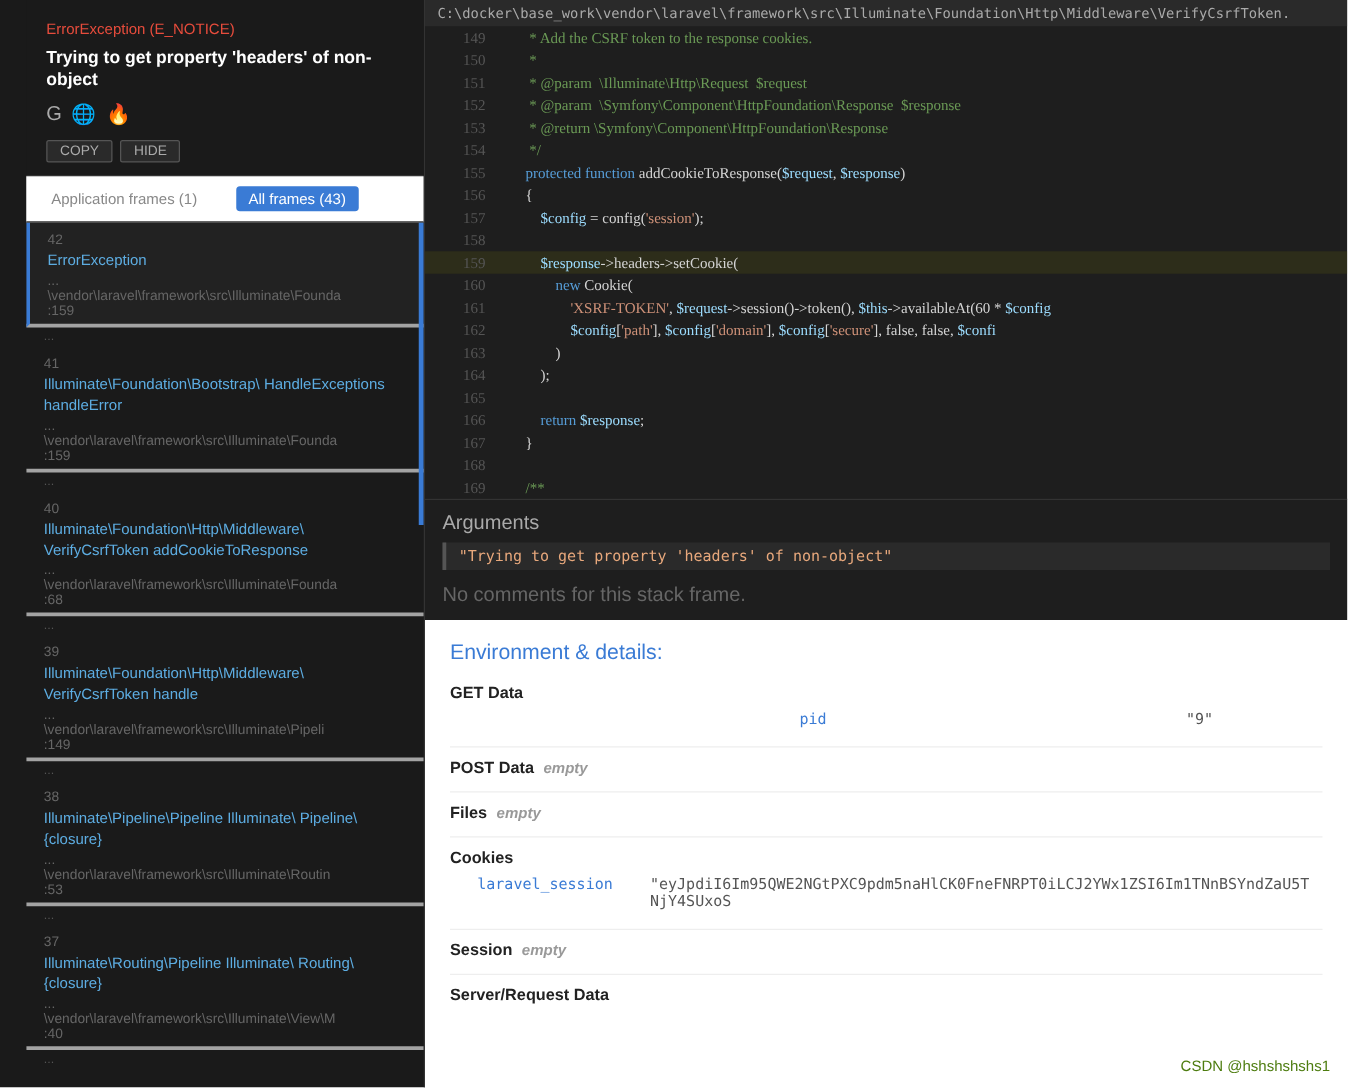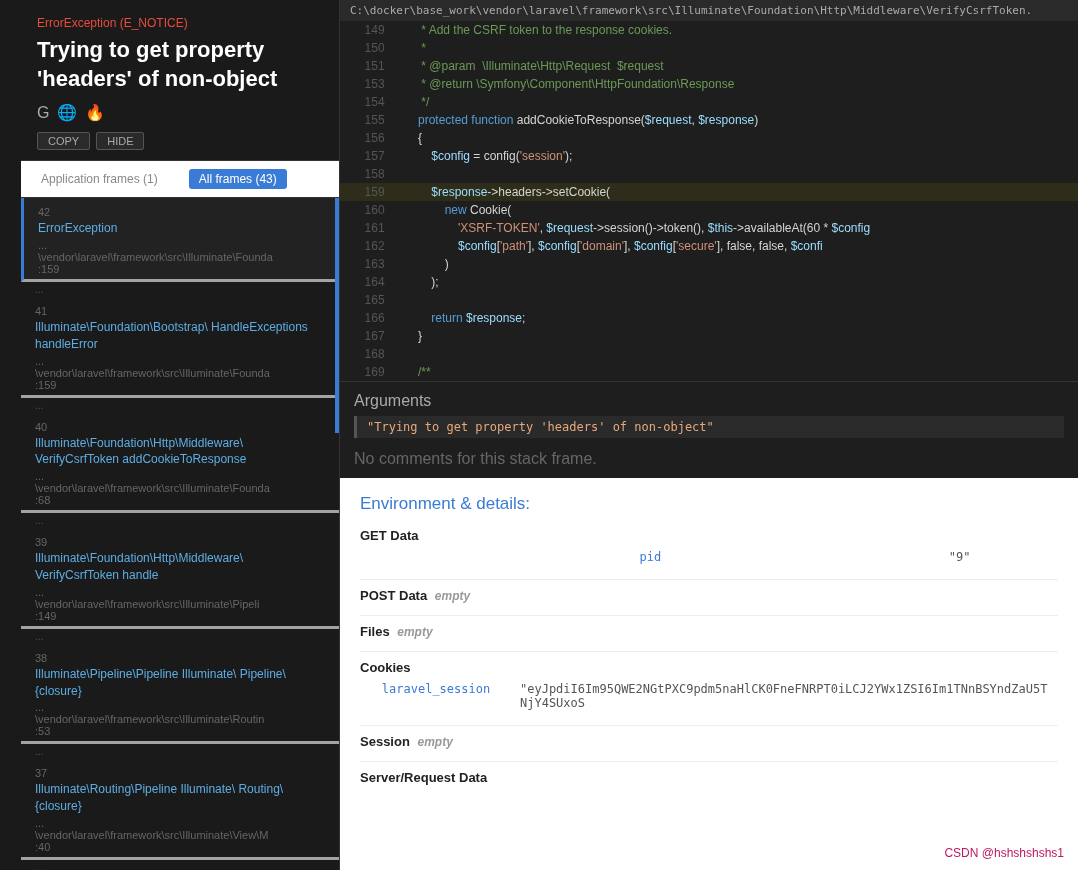--- a/index.html
+++ b/index.html
@@ -22,21 +22,21 @@
       background: #1a1a1a;
       border-bottom: 1px solid #333;
     }
     .error-type {
       color: #e74c3c;
       font-size: 12px;
       margin-bottom: 6px;
     }
     .error-message {
       color: #fff;
-      font-size: 22px;
+      font-size: 14px;
       font-weight: bold;
       line-height: 1.3;
       margin-bottom: 10px;
     }
     .error-icons {
       display: flex;
       gap: 8px;
       margin-bottom: 10px;
       align-items: center;
     }
@@ -139,21 +139,21 @@
       overflow: hidden;
       text-overflow: ellipsis;
     }
     .code-body {
       overflow: auto;
       max-height: 420px;
     }
     .code-table {
       width: 100%;
       border-collapse: collapse;
-      font-family: Liberation Sans, sans-serif;
+      font-family: Liberation Serif, serif;
       font-size: 12px;
     }
     .code-table tr { line-height: 1.5; }
     .code-table tr.highlighted { background: #2d2d1a; }
     .line-num {
       color: #555;
       text-align: right;
       padding: 0 12px 0 8px;
       user-select: none;
       min-width: 40px;
@@ -243,21 +243,21 @@
     }
     .env-divider {
       border: none;
       border-top: 1px solid #eee;
       margin: 8px 0;
     }
     .watermark {
       position: fixed;
       bottom: 10px;
       right: 14px;
-      color: #be185d;
+      color: #4d7c0f;
       font-size: 12px;
       text-align: right;
     }
 
     
     .frames-list::-webkit-scrollbar { width: 4px; }
     .frames-list::-webkit-scrollbar-track { background: #1a1a1a; }
     .frames-list::-webkit-scrollbar-thumb { background: #444; }
     .code-body::-webkit-scrollbar { height: 4px; width: 4px; }
     .code-body::-webkit-scrollbar-track { background: #1e1e1e; }
@@ -340,20 +340,24 @@
             </tr>
             <tr>
               <td class="line-num">150</td>
               <td class="line-code"><span class="cm">     *</span></td>
             </tr>
             <tr>
               <td class="line-num">151</td>
               <td class="line-code"><span class="cm">     * @param  \Illuminate\Http\Request  $request</span></td>
             </tr>
             <tr>
+              <td class="line-num">152</td>
+              <td class="line-code"><span class="cm">     * @param  \Symfony\Component\HttpFoundation\Response  $response</span></td>
+            </tr>
+            <tr>
               <td class="line-num">153</td>
               <td class="line-code"><span class="cm">     * @return \Symfony\Component\HttpFoundation\Response</span></td>
             </tr>
             <tr>
               <td class="line-num">154</td>
               <td class="line-code"><span class="cm">     */</span></td>
             </tr>
             <tr>
               <td class="line-num">155</td>
               <td class="line-code">    <span class="kw">protected</span> <span class="kw">function</span> addCookieToResponse(<span class="var">$request</span>, <span class="var">$response</span>)</td>

